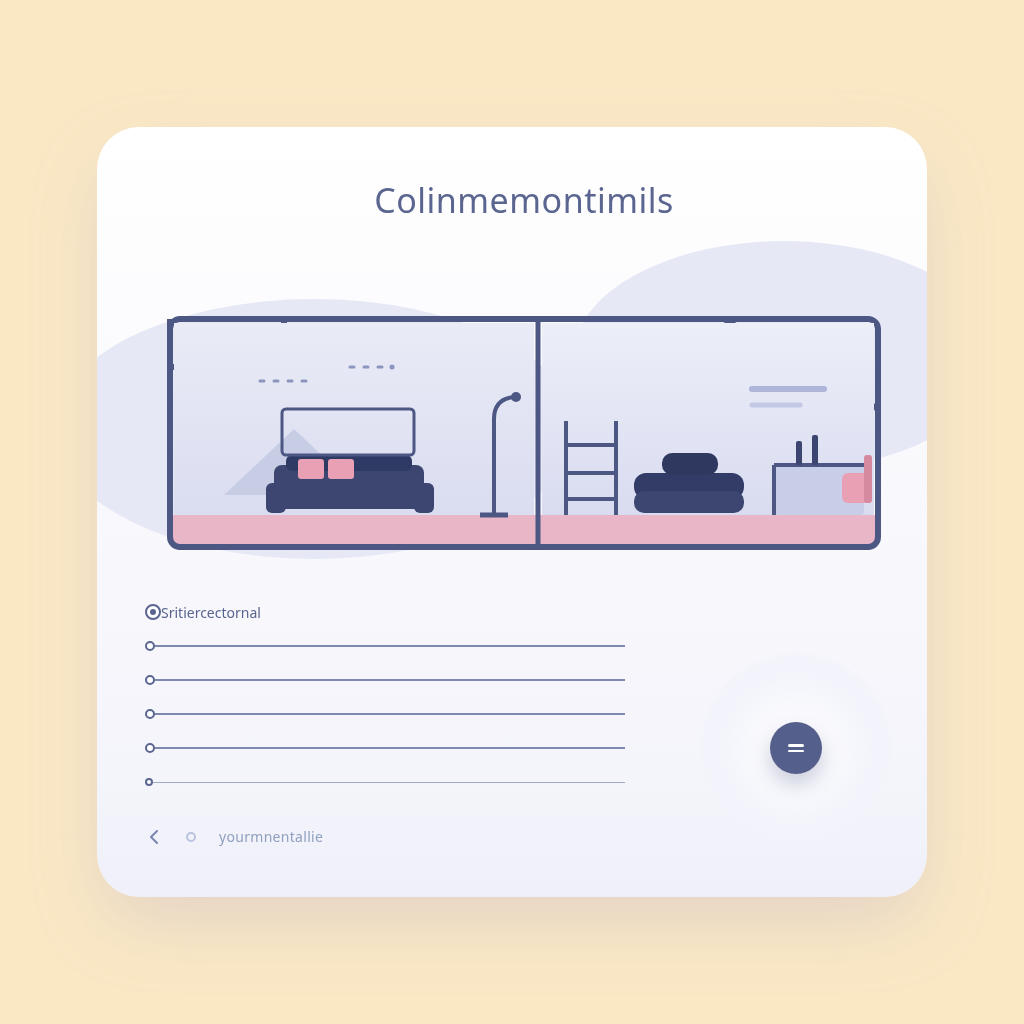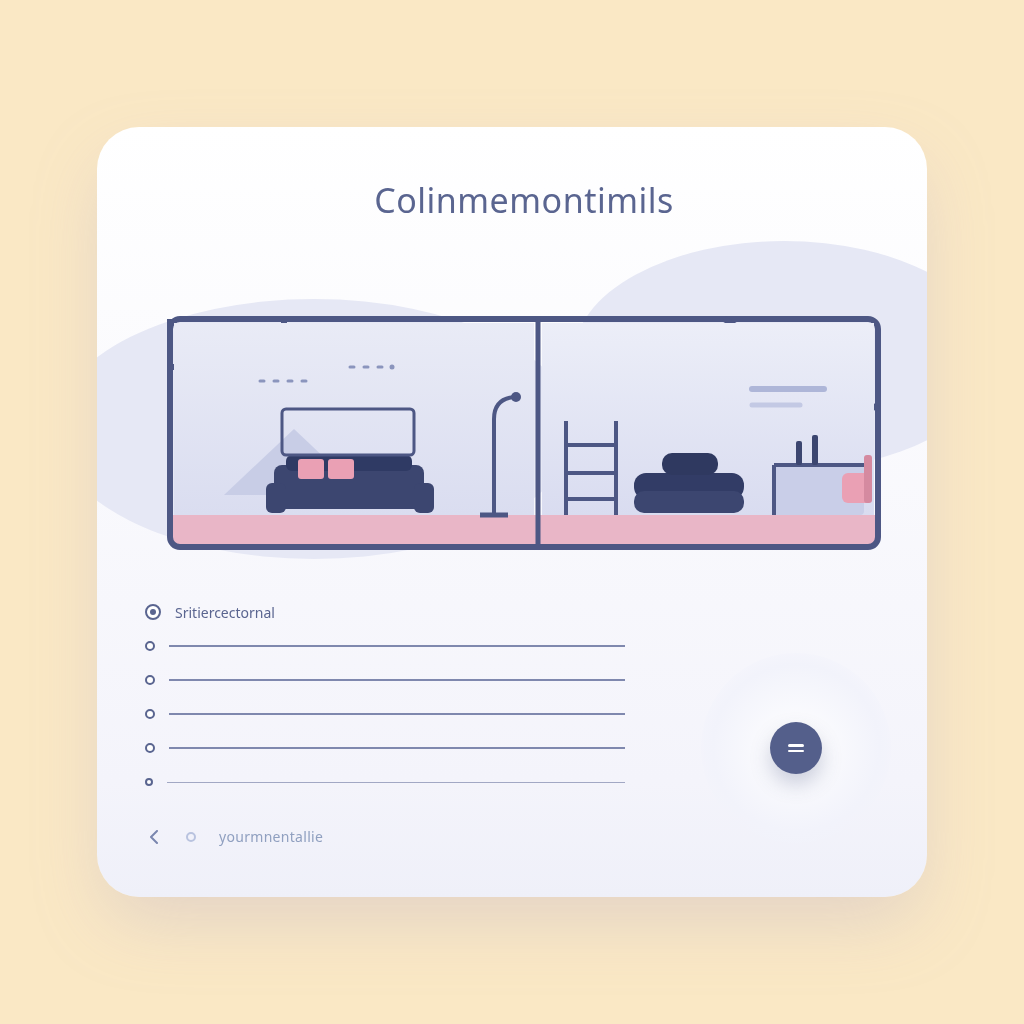--- a/index.html
+++ b/index.html
@@ -57,21 +57,21 @@
   .illus{
     position:absolute;left:0;right:0;bottom:0;top:0;
   }
 
   
   .form{
     margin-top:36px;
     width:480px;
   }
   .row{
-    display:flex;align-items:center;gap:14px;
+    display:flex;align-items:center;
     height:34px;
   }
   .bullet{
     width:14px;height:14px;border-radius:50%;
     border:2px solid var(--ink-soft);
     flex:0 0 auto;
     position:relative;
     background:#fff;
   }
   .row.first .bullet{width:16px;height:16px;border-width:2.5px;}

